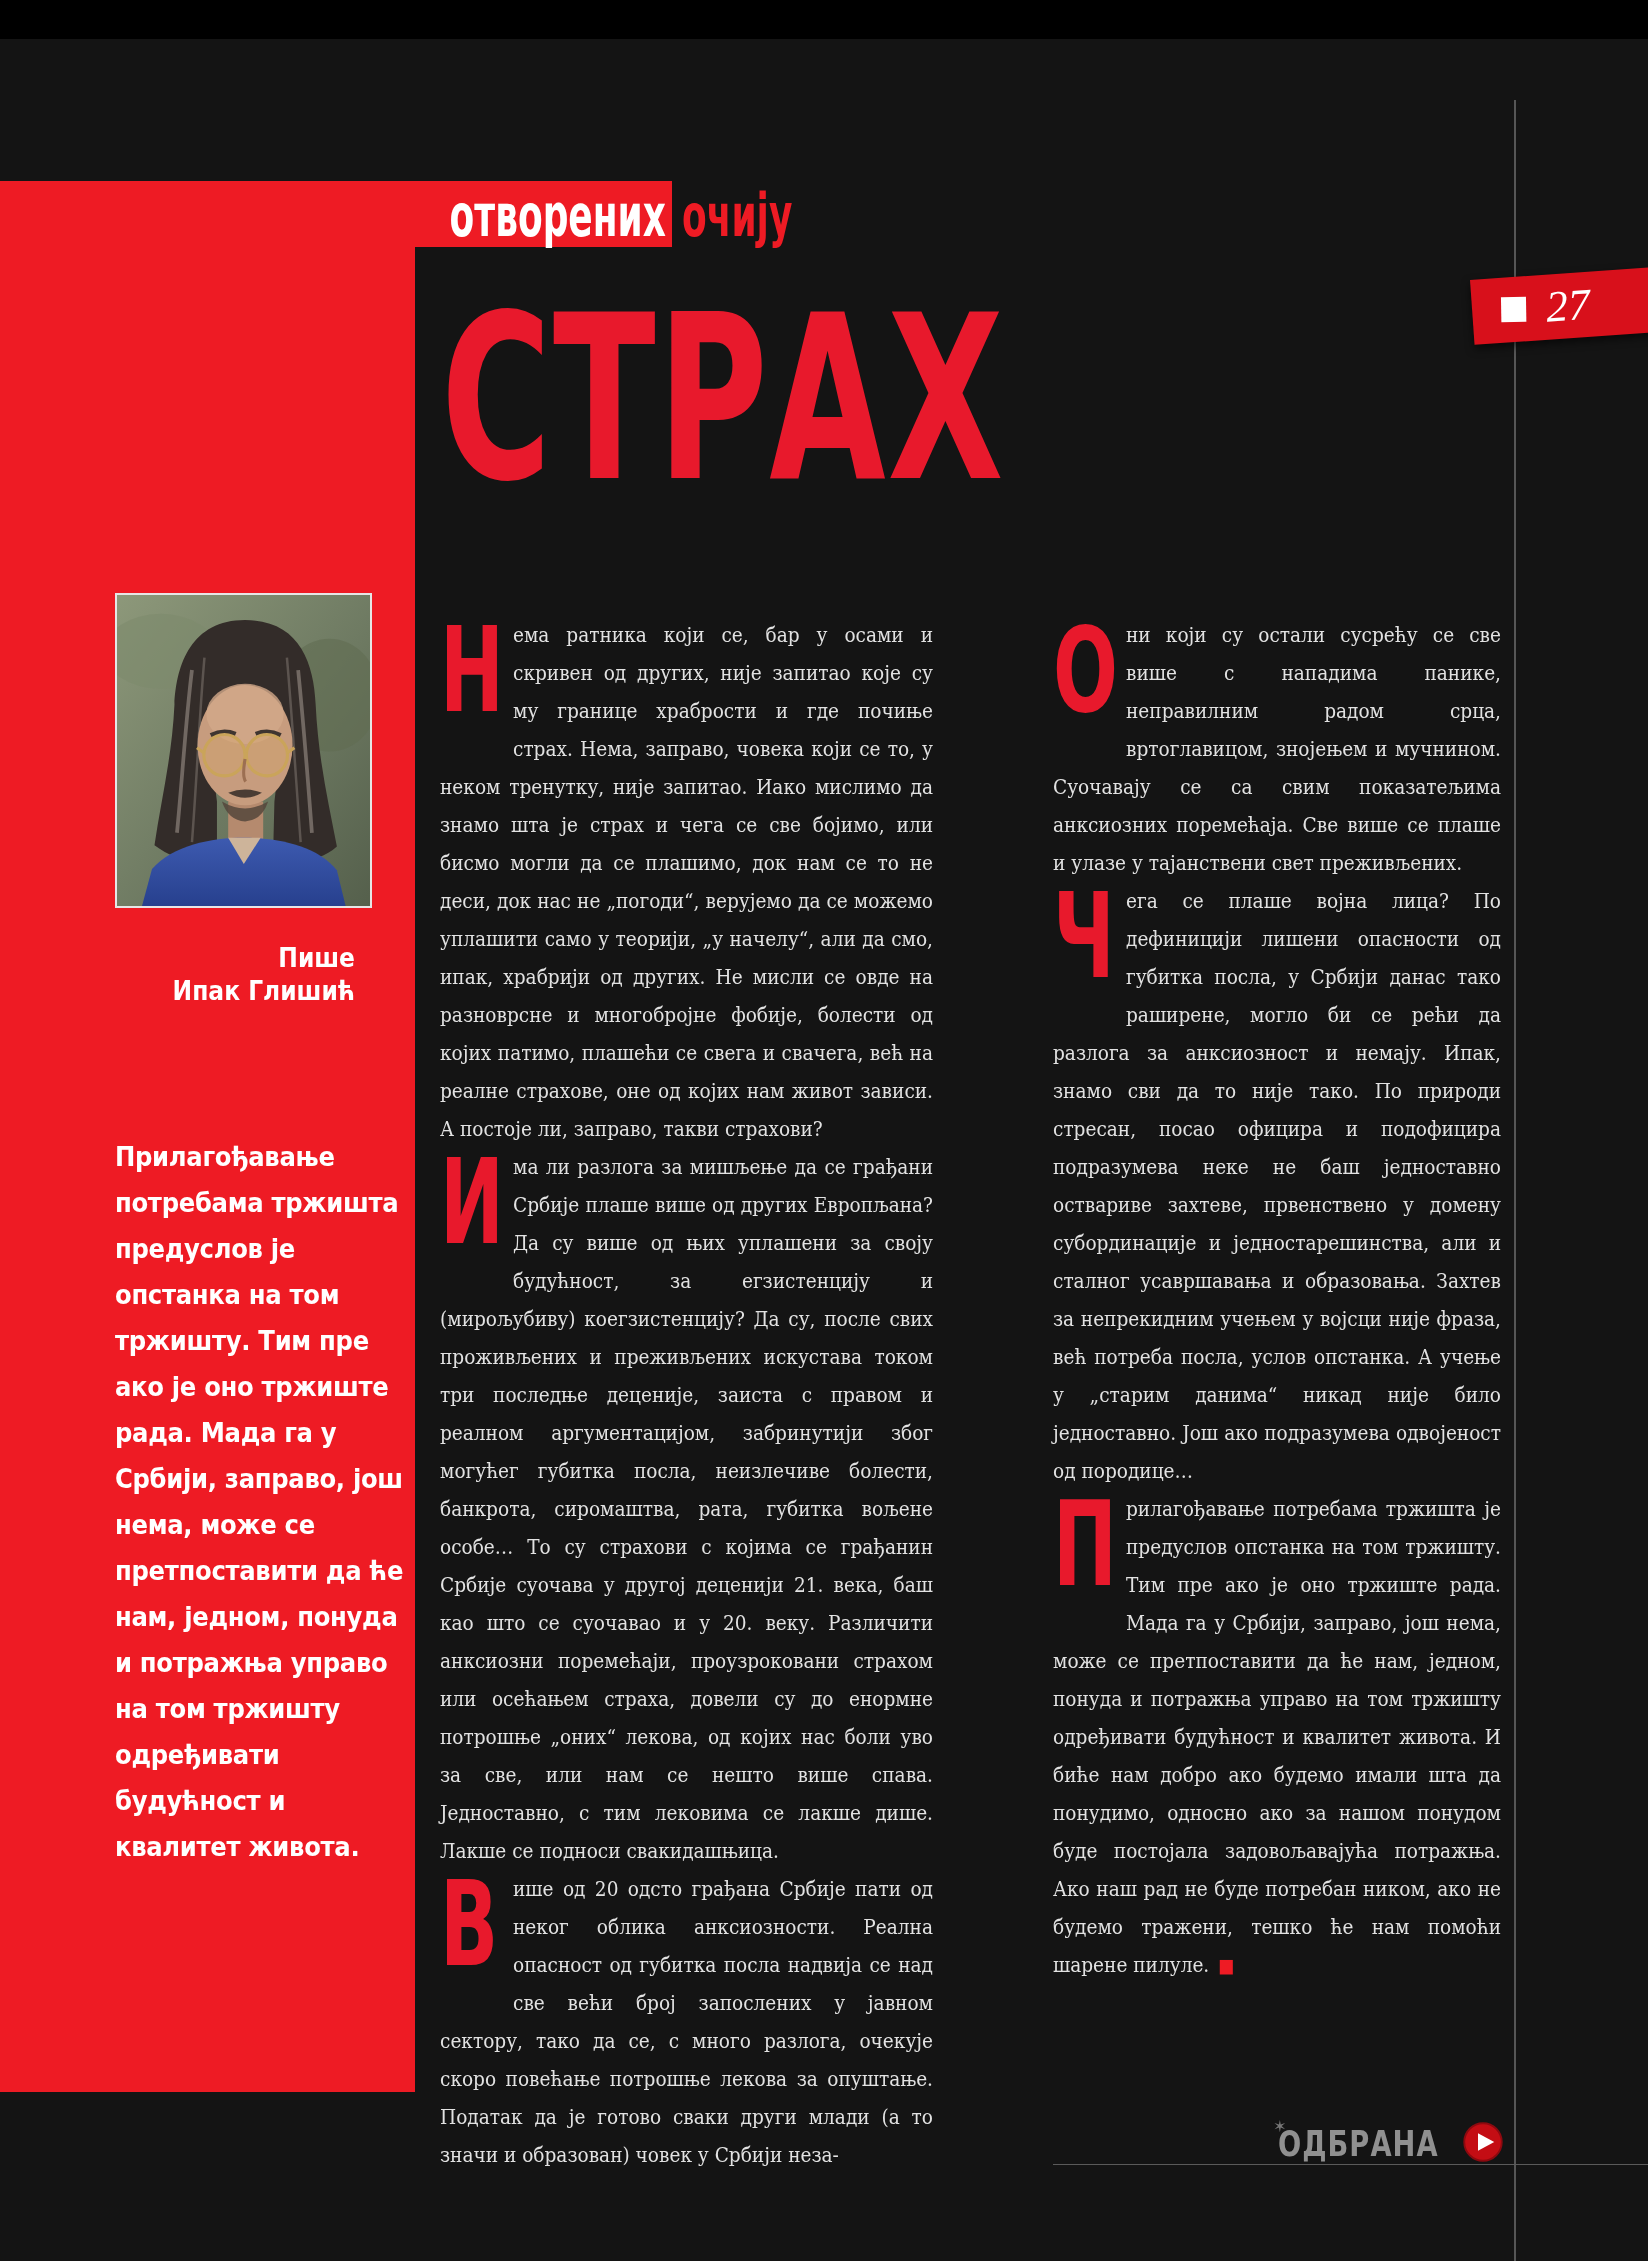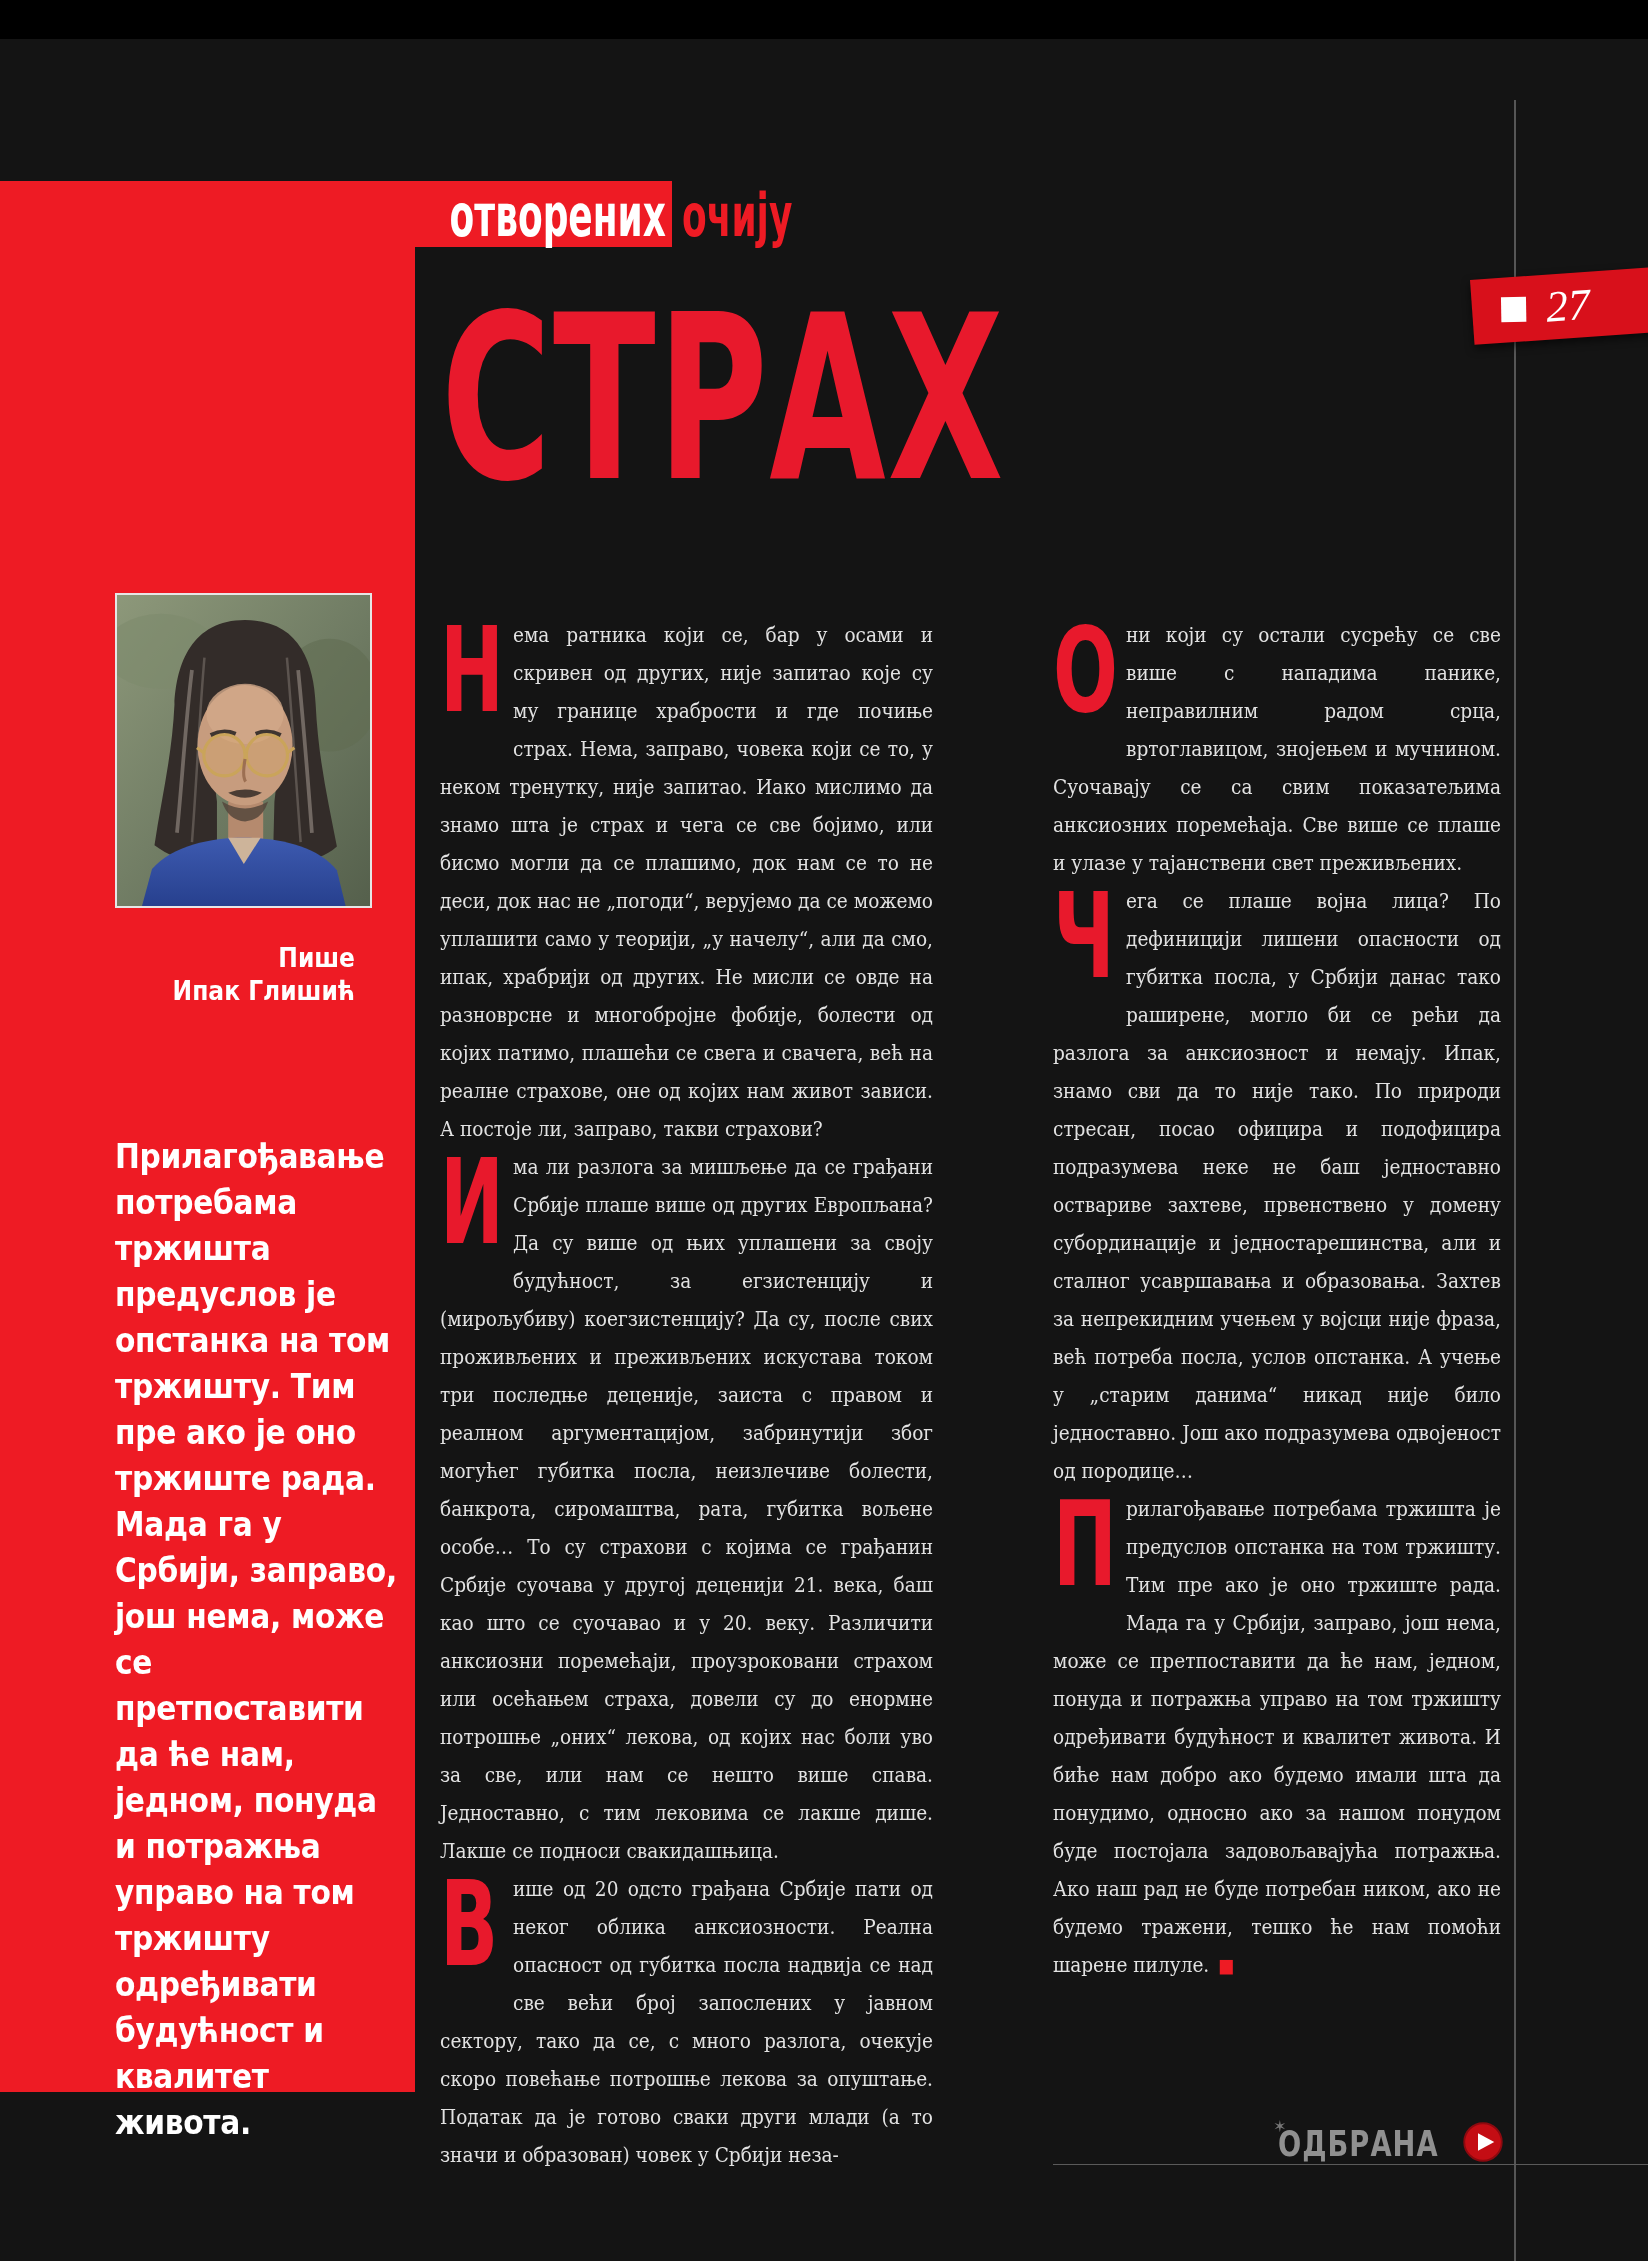--- a/index.html
+++ b/index.html
@@ -52,21 +52,21 @@
   .v-rule{left:1514px;top:100px;width:1.9px;height:2161px;background:#565656;}
   
   .photo-frame{left:115px;top:593px;width:253px;height:311px;border:2.5px solid #e6e6e6;background:#6b7561;}
   .photo-frame svg{display:block;width:100%;height:100%;}
   
   .byline{left:99px;top:925px;width:256px;text-align:right;color:#fff;
     font-weight:bold;font-size:26px;line-height:33px;font-stretch:condensed;margin-top:17px;}
   
   .pull-quote{
     left:115px;top:1134px;width:289px;color:#fff;font-weight:bold;
-    font-size:33px;line-height:46px;font-stretch:condensed;letter-spacing:-0.3px;
+    font-size:27px;line-height:46px;font-stretch:condensed;letter-spacing:-0.3px;
   }
   
   .col{color:var(--text);font-family:"DejaVu Serif","Liberation Serif",serif;
     font-stretch:condensed;font-size:20.6px;line-height:38px;text-align:justify;}
   .col1{left:440px;top:616px;width:493px;}
   .col2{left:1053px;top:616px;width:448px;}
   .col p{margin:0 0 0 0;}
   .dropcap{
     float:left;color:var(--title_red);
     font-family:"DejaVu Sans","Liberation Sans",sans-serif;font-weight:bold;

